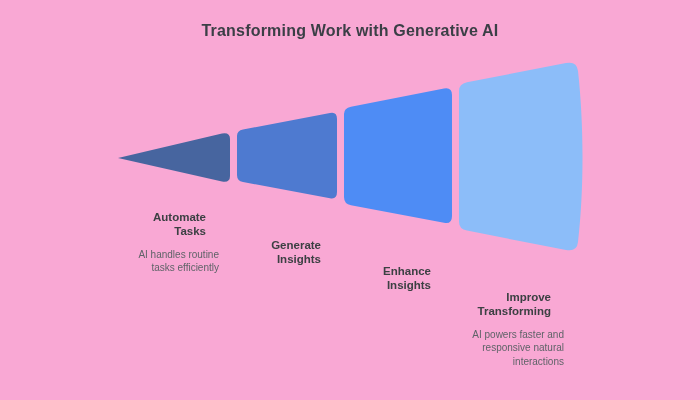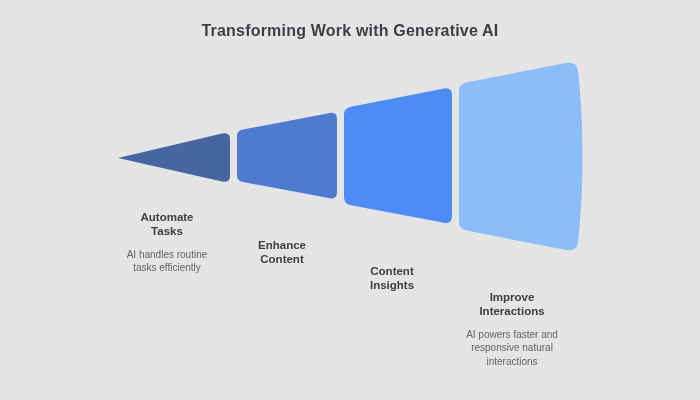--- a/index.html
+++ b/index.html
@@ -1,36 +1,36 @@
 <!DOCTYPE html>
 <html><head>
 <meta charset="utf-8">
 <style>
   html,body{margin:0;padding:0;background:#ffffff;}
   .canvas{
     position:relative;
     width:700px;height:400px;
-    background:#e5e5e5;
+    background:#f9a8d4;
     overflow:hidden;
     font-family:"Liberation Sans", sans-serif;
   }
   .diagram-title{
     position:absolute;
     top:22px;left:0;right:0;
     text-align:center;
     font-size:16px;
     font-weight:bold;
     color:#3b3f46;
     letter-spacing:.2px;
   }
   .funnel-svg{position:absolute;top:0;left:0;}
   .seg-label{
     position:absolute;
     width:124px;
-    text-align:center;
+    text-align:right;
   }
   .seg-label .label-title{
     font-size:11.5px;
     font-weight:bold;
     color:#3c4043;
     line-height:1.25;
     margin:0 auto;
     width:78px;
   }
   .seg-label .label-desc{
@@ -57,25 +57,25 @@
     <path d="M467,82.3 L566,63 Q577,61 578,71 C584,125 584,190 578,242
              Q577,252 566,250 L467,230.6 Q459,229 459,222 L459,91 Q459,84 467,82.3 Z" fill="#8cbdf9"></path>
   </svg>
 
   <div class="seg-label" style="left:105px;top:210px">
     <div class="label-title">Automate Tasks</div>
     <div class="label-desc">AI handles routine tasks efficiently</div>
   </div>
 
   <div class="seg-label" style="left:220px;top:238px">
-    <div class="label-title">Enhance Content</div>
+    <div class="label-title">Generate Insights</div>
   </div>
 
   <div class="seg-label" style="left:330px;top:264px">
-    <div class="label-title">Content Insights</div>
+    <div class="label-title">Enhance Insights</div>
   </div>
 
   <div class="seg-label" style="left:450px;top:290px">
-    <div class="label-title">Improve Interactions</div>
+    <div class="label-title">Improve Transforming</div>
     <div class="label-desc">AI powers faster and responsive natural interactions</div>
   </div>
 
 </div>
 
 </body></html>

